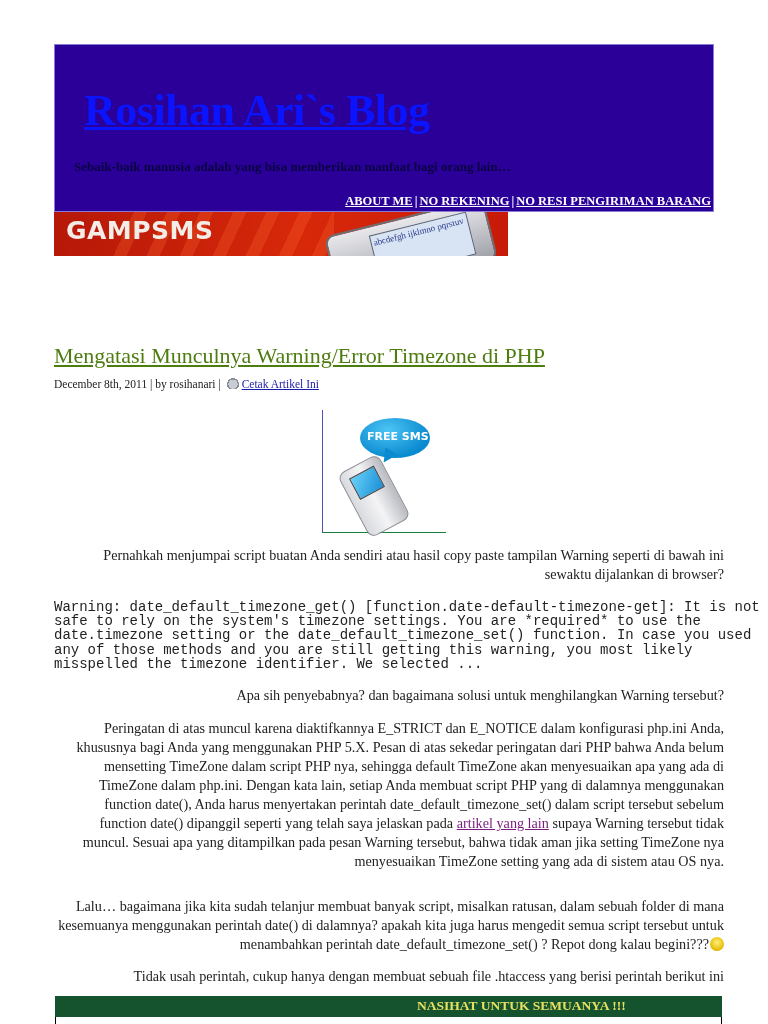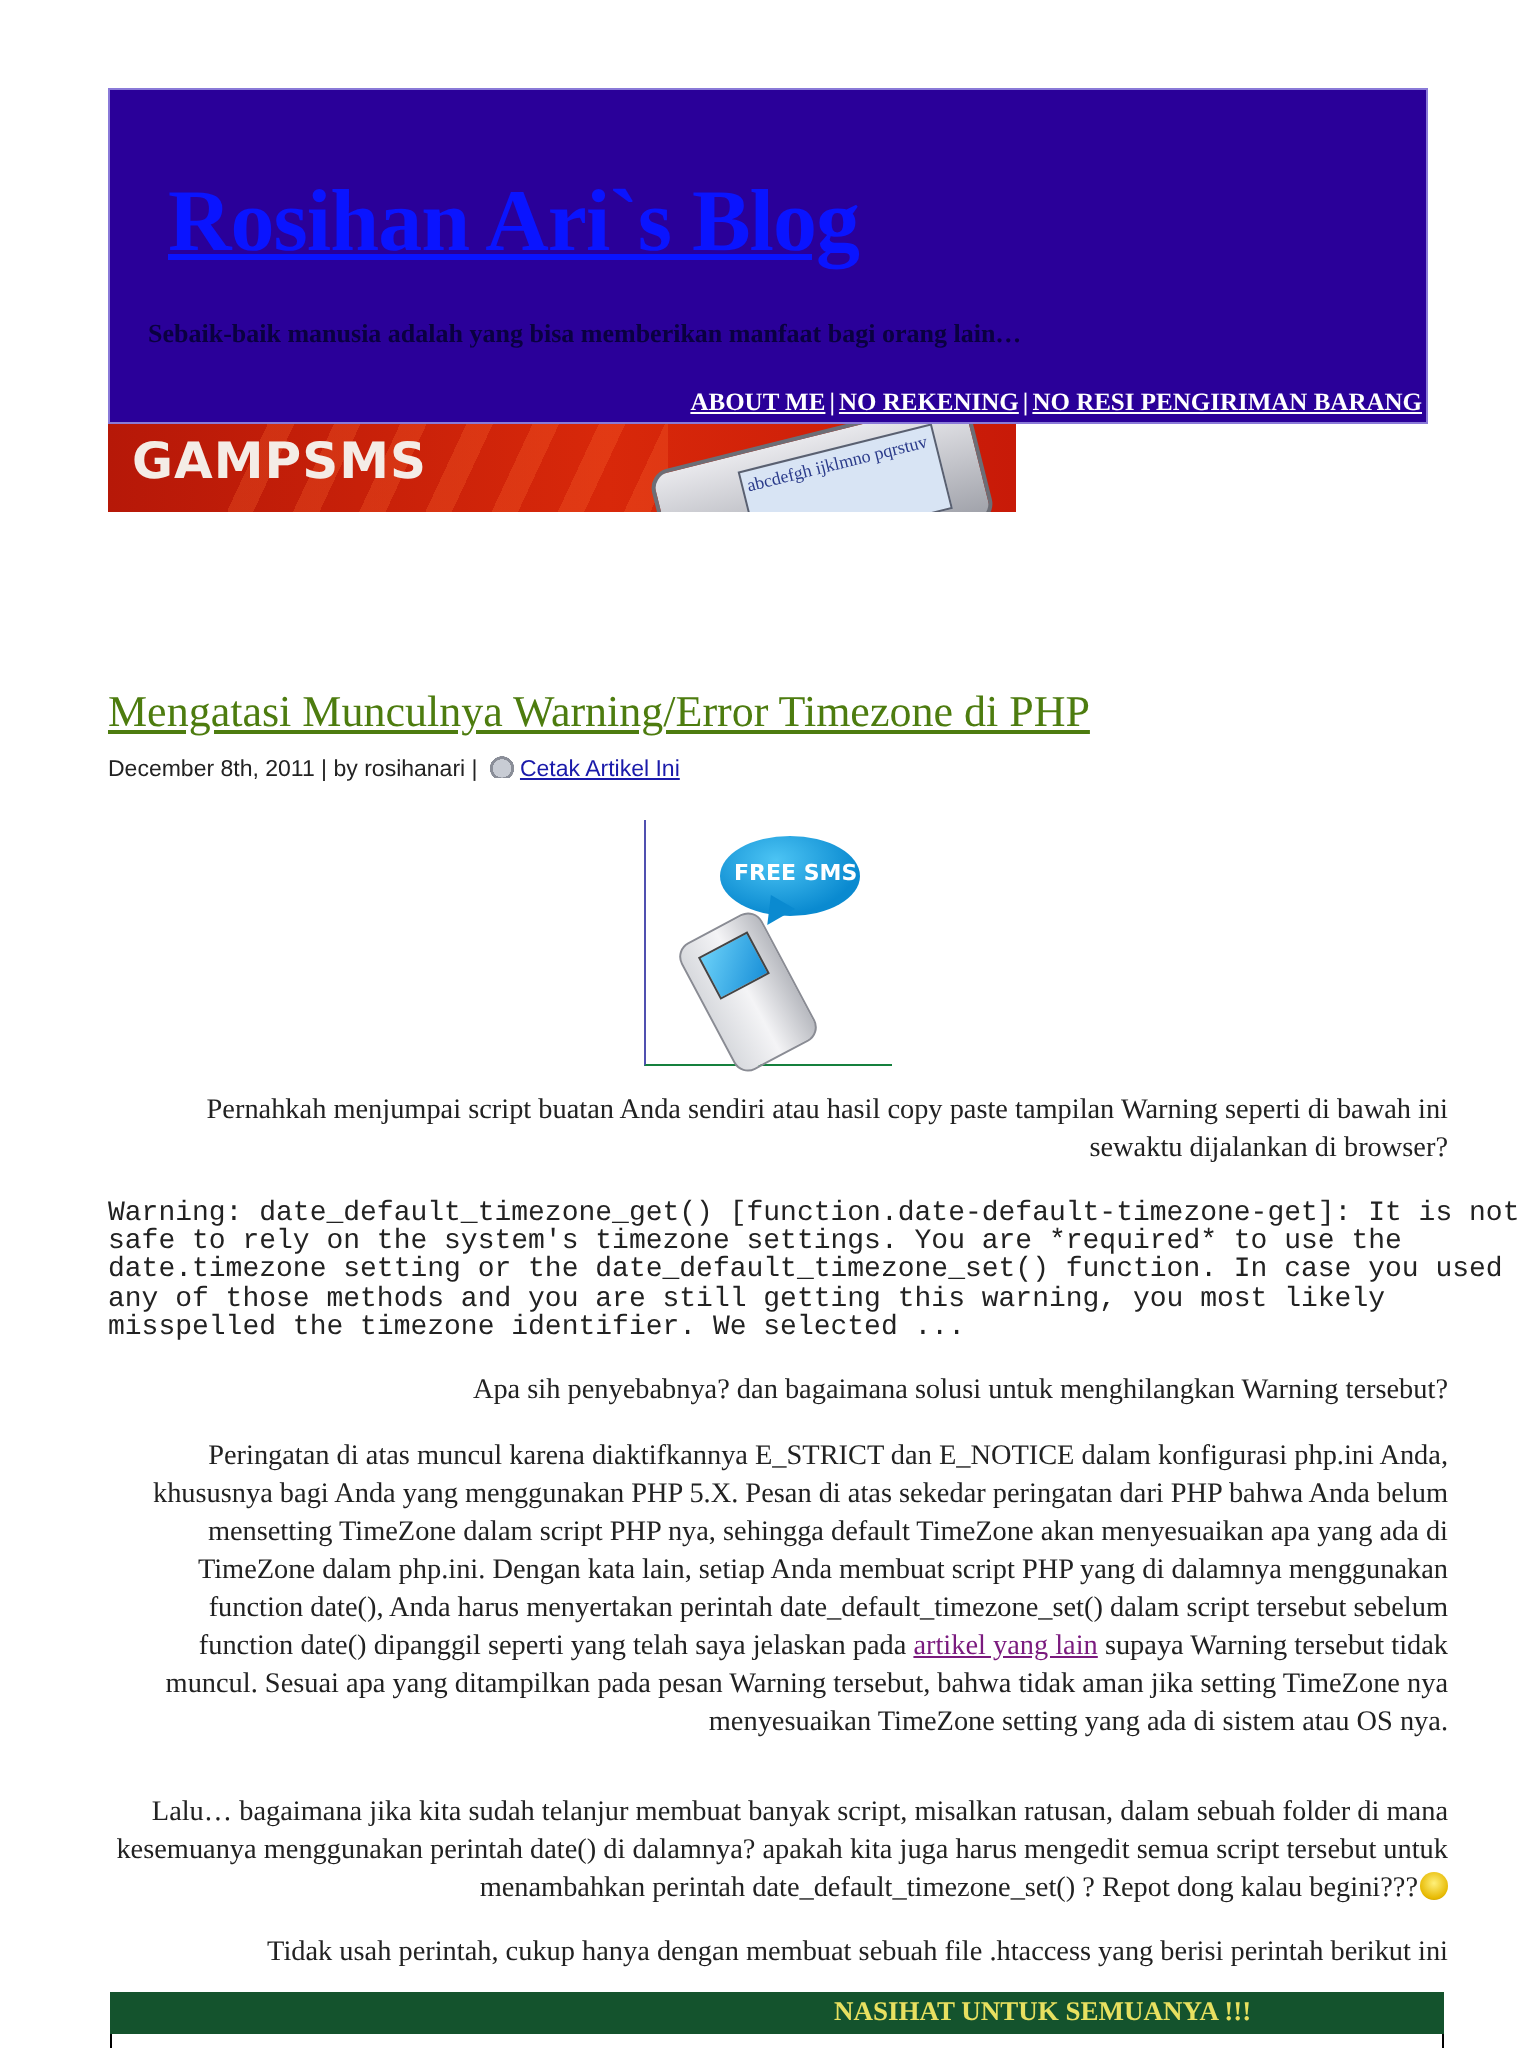--- a/index.html
+++ b/index.html
@@ -74,21 +74,21 @@
     }
 
     .post-title {
       position: absolute; left: 54px; top: 328px;
       font-size: 22px; color: #4d7c0f; text-decoration: underline;
       font-family: "Liberation Serif", serif; white-space: nowrap; margin-top: 15px;
     }
     .post-meta {
       position: absolute; left: 54px; top: 377px;
       font-size: 11.5px; color: #222; white-space: nowrap;
-      font-family: Liberation Sans, sans-serif;
+      font-family: Liberation Serif, serif;
       text-align: right;
     }
     .post-meta a { color: #1a1aaa; text-decoration: underline; }
     .print-icon {
       display: inline-block; width: 14px; height: 12px; vertical-align: -1px;
       background: radial-gradient(circle at 50% 60%, #c8ccd4 0 45%, #8a8e98 46% 60%, transparent 61%);
       margin: 0 2px;
     }
 
     .figure {

